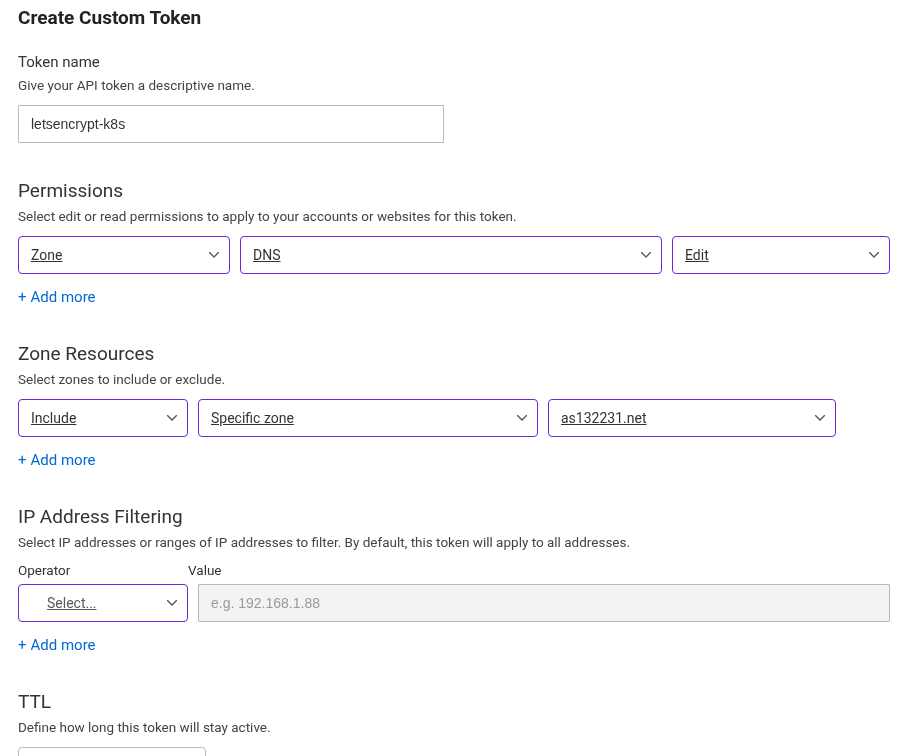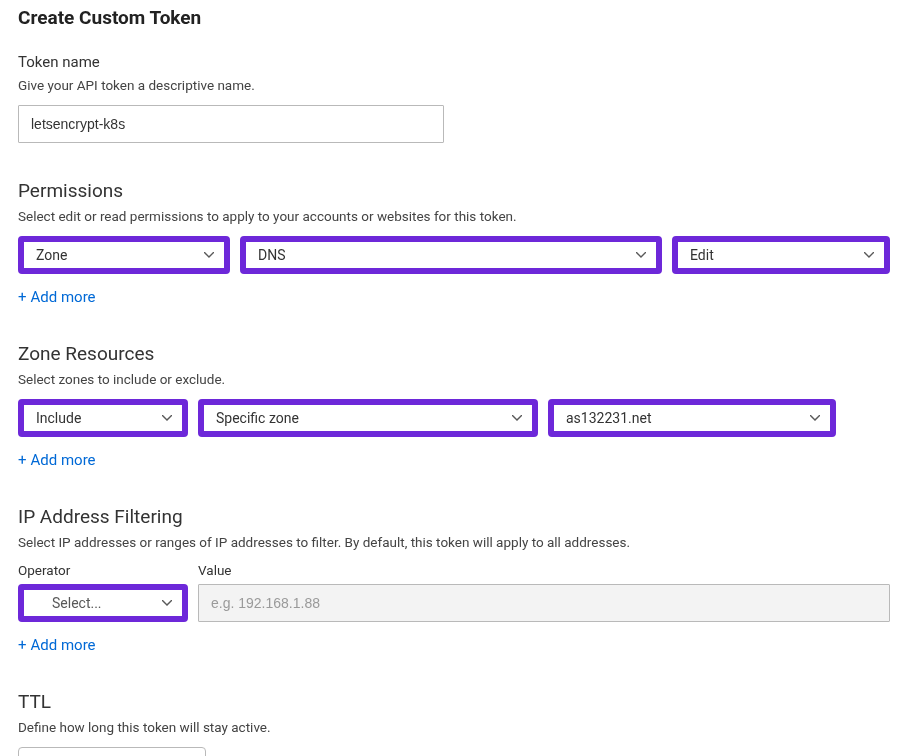--- a/index.html
+++ b/index.html
@@ -57,30 +57,31 @@
   .row.permissions .select.lg { flex: 1; }
   .row.permissions .select.md { width: 218px; }
   .row.zoneres .select.sm { width: 170px; }
   .row.zoneres .select.md { width: 340px; }
   .row.zoneres .select.lg { width: 288px; }
   .row.ip .select.sm { width: 170px; padding-left: 28px; }
   .row.ip .val { flex: 1; }
   .select {
     position: relative;
     height: 38px;
-    border: 6px solid #6d28d9;
+    border: 1px solid #6d28d9;
     border-radius: 4px;
     background: #fff;
     display: flex;
     align-items: center;
     padding: 0 34px 0 12px;
     font-size: 14px;
     color: #333;
     cursor: pointer;
     user-select: none;
+    text-decoration: underline;
   }
   .select.placeholder { color: #595959; }
   .caret {
     position: absolute;
     right: 10px;
     top: 50%;
     transform: translateY(-50%);
     width: 10px; height: 10px;
     pointer-events: none;
     display: flex; align-items: center; justify-content: center;
@@ -90,21 +91,21 @@
     display: inline-flex;
     align-items: center;
     gap: 4px;
     color: #0069d6;
     font-size: 15px;
     margin-top: 14px;
     cursor: pointer;
     font-weight: 400;
   }
   .add-more .plus { font-weight: 400; }
-  .sublabels { display: flex; gap: 10px; margin-bottom: 6px; }
+  .sublabels { display: flex; margin-bottom: 6px; }
   .sublabel { font-size: 13.5px; color: #333; }
   .sublabel.op { width: 170px; }
   .sublabel.val { flex:1; }
   .date-range {
     display: inline-flex;
     align-items: center;
     height: 38px;
     border: 1px solid #b9b9b9;
     border-radius: 4px;
     padding: 0 14px;

